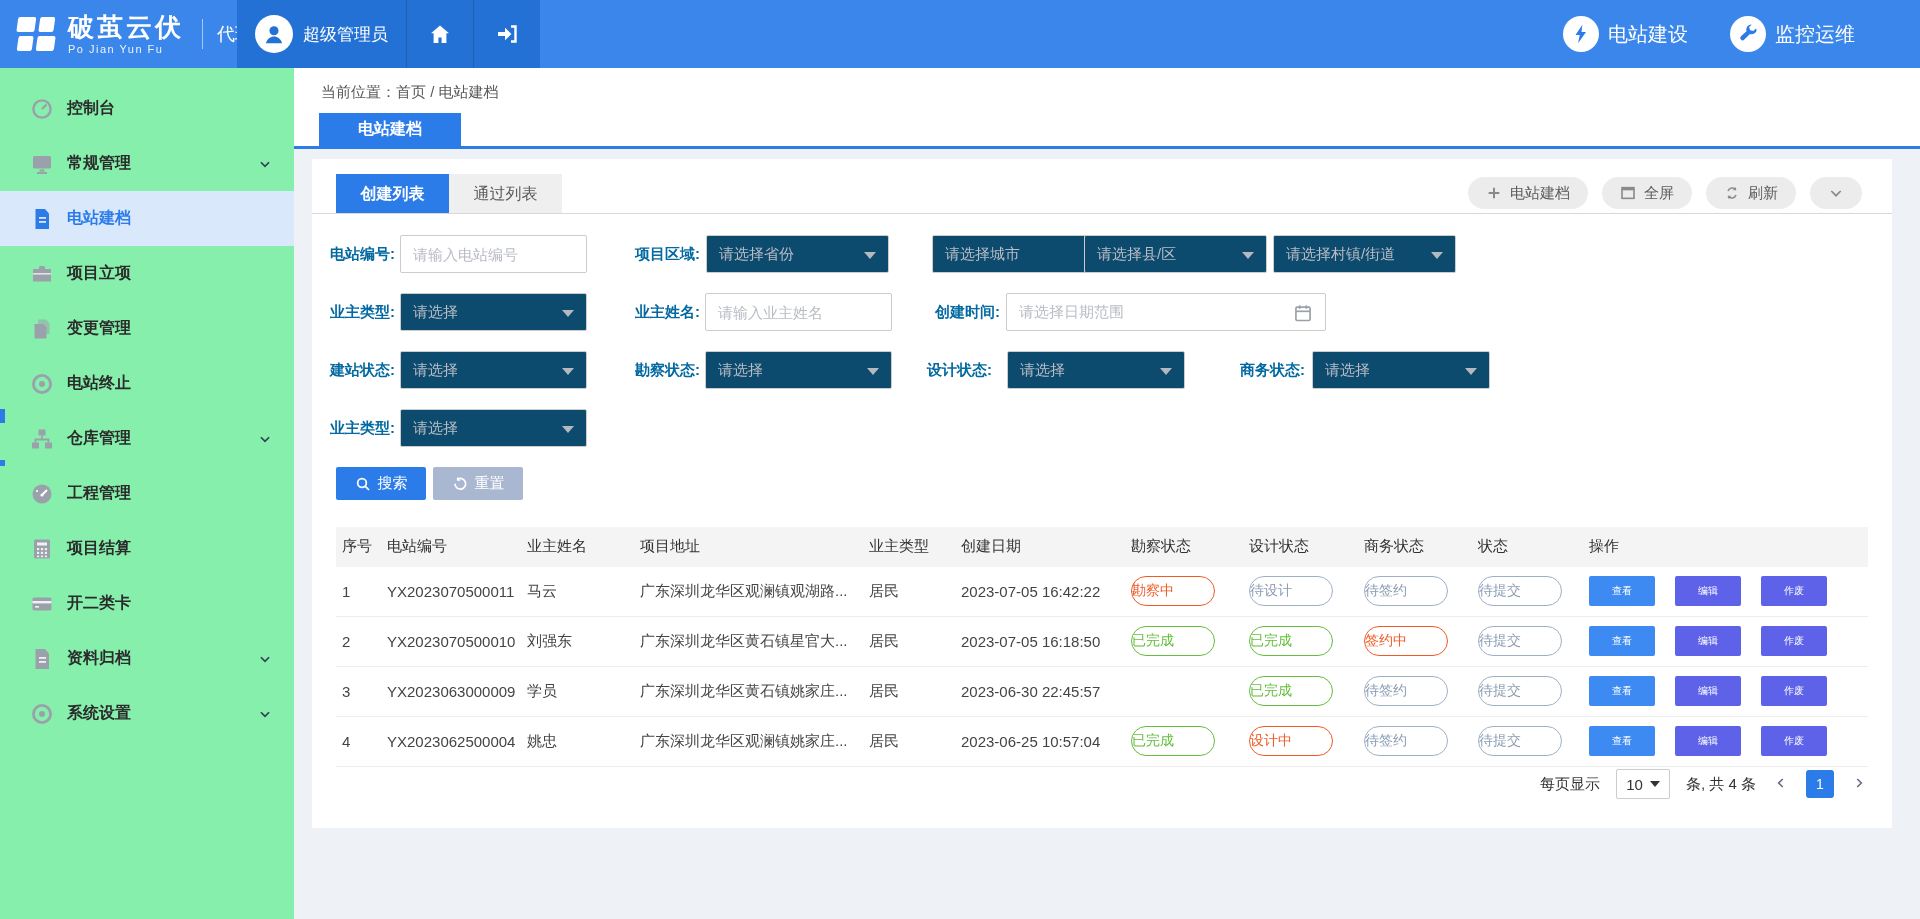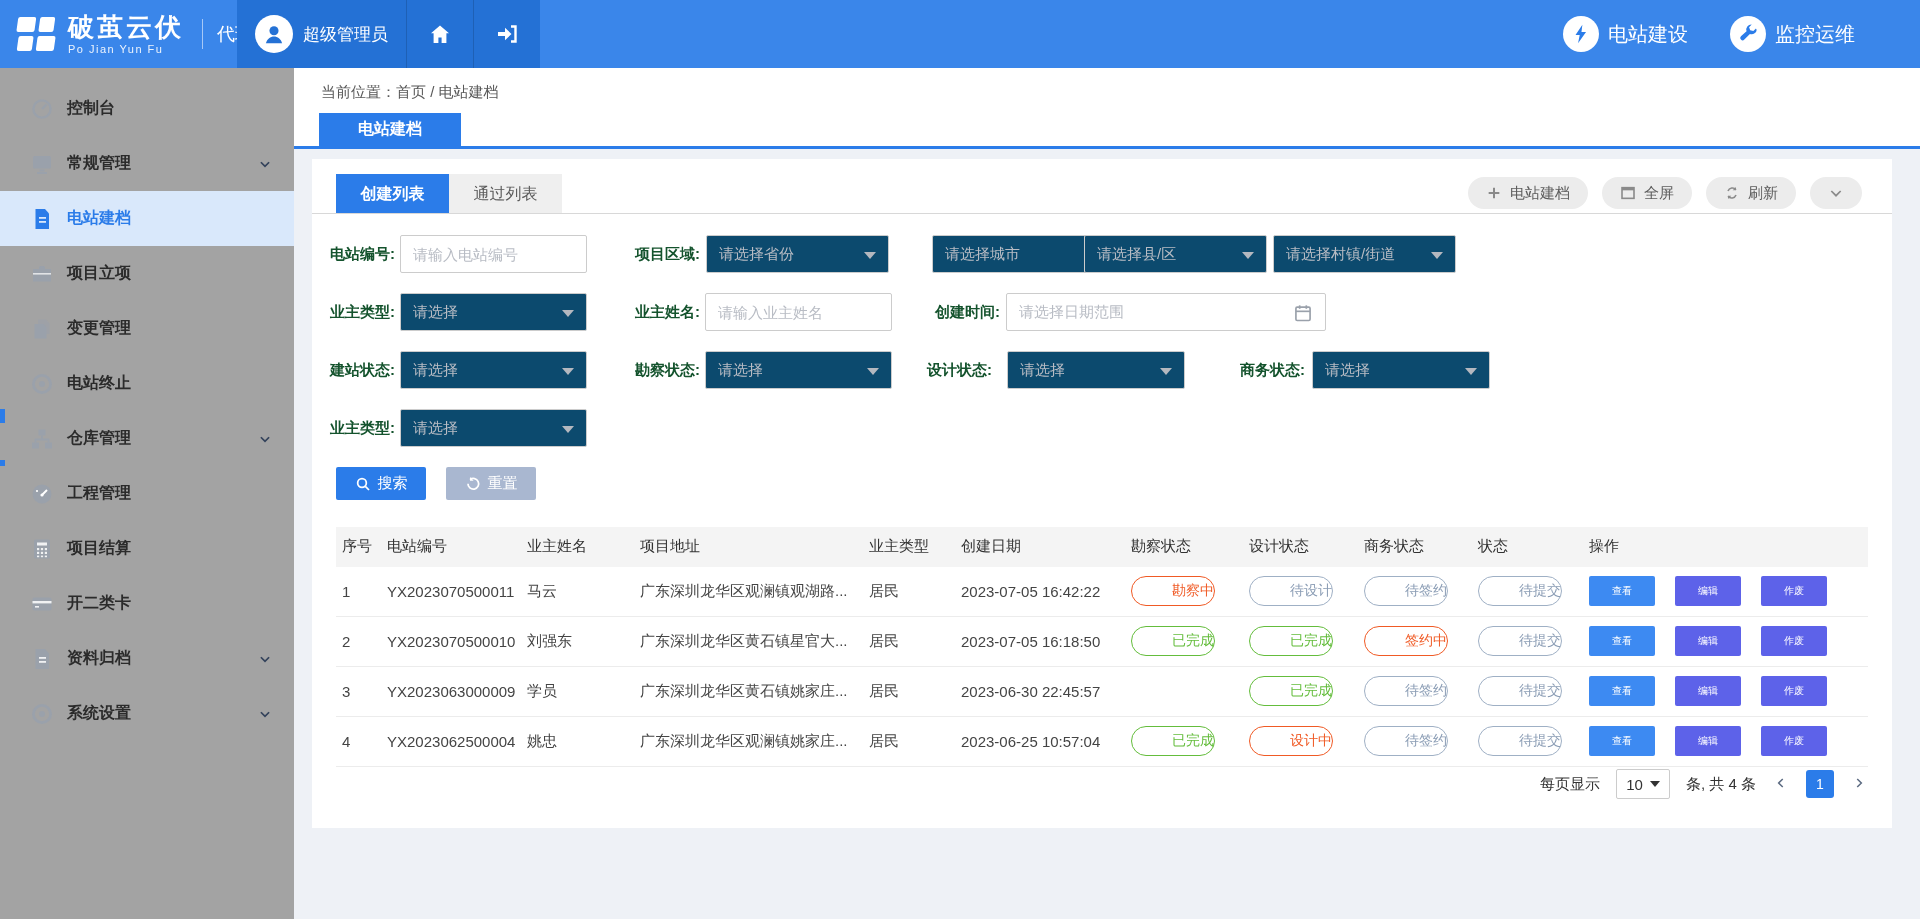--- a/index.html
+++ b/index.html
@@ -28,21 +28,21 @@
   .user-name { color:#fff; font-size:17px; margin-left:10px; white-space:nowrap; }
   .hb-sep { width:1px; background:rgba(0,0,0,.15); }
   .icon-btn { width:85px; display:flex; align-items:center; justify-content:center; cursor:pointer; }
 
   .header-right { position:absolute; left:1563px; top:0; height:68px; display:flex; align-items:center; gap:42px; }
   .hnav { display:flex; align-items:center; gap:9px; cursor:pointer; }
   .hnav .circ { width:36px; height:36px; border-radius:50%; background:#fff; display:flex; align-items:center; justify-content:center; }
   .hnav .lbl { color:#fff; font-size:20px; white-space:nowrap; }
 
   
-  .sidebar { position:absolute; top:68px; left:0; width:294px; height:851px; background:#a3a3a3; padding-top:13px; }
+  .sidebar { position:absolute; top:68px; left:0; width:294px; height:851px; background:#86efac; padding-top:13px; }
   .side-item { position:relative; height:55px; display:flex; align-items:center; padding-left:30px; cursor:pointer; }
   .side-item .sicon { width:24px; height:24px; color:#9aa1ab; flex:none; display:flex; align-items:center; }
   .side-item .slbl { margin-left:13px; font-size:16px; font-weight:bold; color:#2b2b2b; }
   .side-item.active { background:#d9e8fb; }
   .side-item.active .slbl { color:#2b7ce9; }
   .side-item.active .sicon { color:#2b7ce9; }
   .side-item .chev { position:absolute; right:22px; top:50%; margin-top:-7px; color:#33425b; }
   .scroll-mark { position:absolute; left:0; width:5px; background:#2b7ce9; }
   .mk1 { top:341px; height:14px; }
   .mk2 { top:392px; height:6px; }
@@ -60,41 +60,41 @@
   .tab.inactive { background:#efefef; color:#595959; }
   .tabline { position:absolute; left:0; width:1580px; top:54px; height:1px; background:#d8d8d8; }
 
   .toolbar { position:absolute; right:30px; top:18px; display:flex; gap:14px; }
   .pill { height:32px; border-radius:16px; background:#ececec; color:#5c5c5c; font-size:15px; display:flex; align-items:center; padding:0 18px; gap:8px; cursor:pointer; white-space:nowrap; }
   .pill svg { color:#8a8a8a; }
 
   
   .frow { position:absolute; left:0; width:1580px; height:38px; }
   .r1 { top:76px; } .r2 { top:134px; } .r3 { top:192px; } .r4 { top:250px; }
-  .flabel { position:absolute; font-size:15px; font-weight:bold; color:#14532d; line-height:38px; text-align:right; white-space:nowrap; }
+  .flabel { position:absolute; font-size:15px; font-weight:bold; color:#0369a1; line-height:38px; text-align:right; white-space:nowrap; }
   .fctrl { position:absolute; height:38px; border:1px solid #ccc; border-radius:2px; font-size:15px; }
   input.fctrl { background:#fff; color:#333; padding:0 12px; outline:none; }
   input.fctrl::placeholder { color:#b8bcc4; }
   .fselect { background:#0c4a6e; display:flex; align-items:center; padding:0 12px; color:#b8bcc4; cursor:pointer; }
   .fselect .caret { position:absolute; right:12px; top:16px; width:0; height:0; border-left:6px solid transparent; border-right:6px solid transparent; border-top:7px solid #b4b8bf; }
   .fdate { background:#fff; display:flex; align-items:center; padding:0 12px; color:#b8bcc4; cursor:pointer; }
   .fdate svg { position:absolute; right:12px; top:9px; color:#9aa1ab; }
 
-  .btnrow { position:absolute; left:24px; top:308px; display:flex; gap:20px; }
+  .btnrow { position:absolute; left:24px; top:308px; display:flex; gap:7px; }
   .btn { height:33px; width:90px; border-radius:2px; color:#fff; font-size:15px; display:flex; align-items:center; justify-content:center; gap:7px; cursor:pointer; border:none; }
   .btn.search { background:#2b7ce9; }
   .btn.reset { background:#a9b7d0; }
 
   
   .table-wrap { position:absolute; left:24px; top:368px; width:1532px; }
   table { width:100%; border-collapse:collapse; table-layout:fixed; }
   thead th { height:39px; background:#f4f4f4; font-weight:normal; font-size:15px; color:#333; text-align:left; padding-left:6px; white-space:nowrap; }
   tbody td { height:50px; font-size:15px; color:#444; padding-left:6px; border-bottom:1px solid #ececec; white-space:nowrap; overflow:hidden; }
   tbody tr:first-child td { border-top:1px solid #f4f4f4; }
-  .badge { display:inline-block; min-width:84px; text-align:right; padding:5px 0; border-radius:15px; font-size:14px; border:1px solid; }
+  .badge { display:inline-block; min-width:84px; text-align:left; padding:5px 0; border-radius:15px; font-size:14px; border:1px solid; }
   .badge.orange { color:#f05a25; border-color:#f05a25; }
   .badge.green { color:#64bd3c; border-color:#64bd3c; }
   .badge.slate { color:#8b9db5; border-color:#9fb0c5; }
   .act { display:inline-block; width:66px; height:30px; line-height:30px; text-align:center; color:#fff; font-size:10px; border-radius:2px; margin-right:20px; cursor:pointer; }
   .act.view { background:#3d8af2; }
   .act.edit, .act.void { background:#5d62e9; }
 
   
   .pagination { position:absolute; right:24px; top:610px; height:30px; display:flex; align-items:center; gap:16px; font-size:15px; color:#333; }
   .psel { width:54px; height:30px; border:1px solid #ccc; border-radius:2px; display:flex; align-items:center; justify-content:center; gap:7px; cursor:pointer; }

